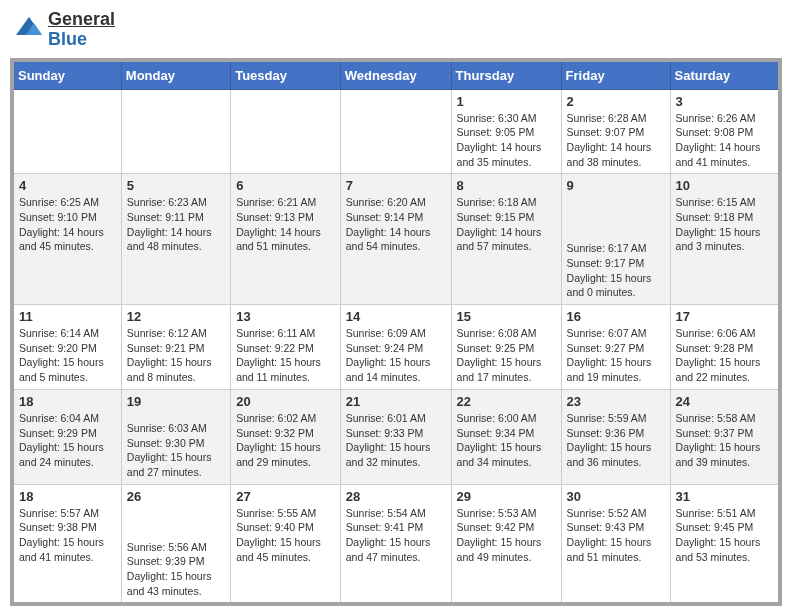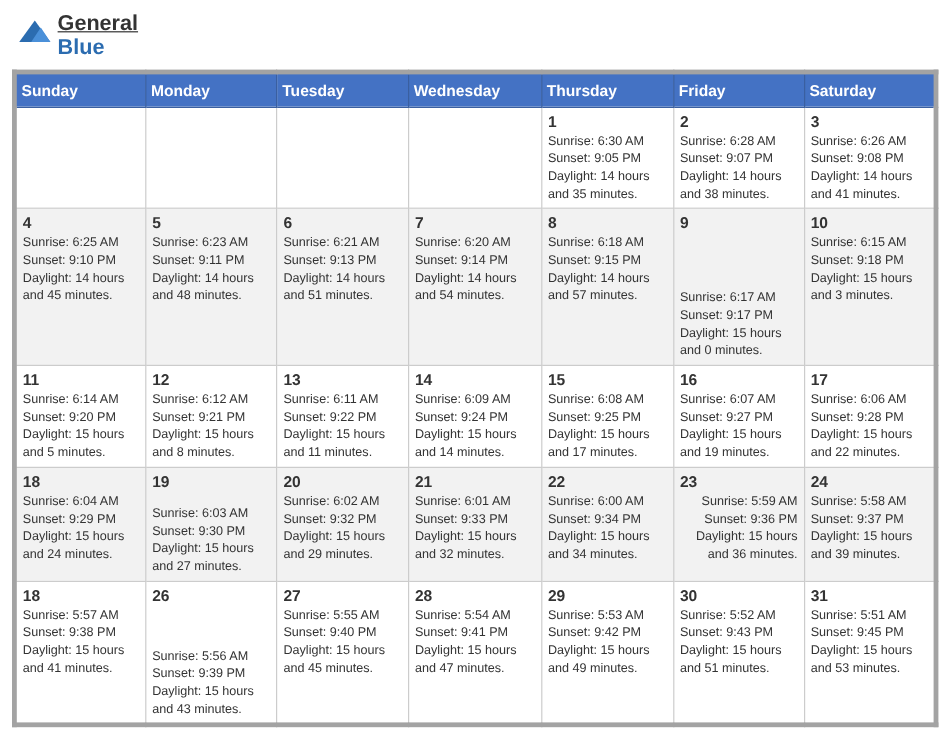--- a/index.html
+++ b/index.html
@@ -286,21 +286,21 @@
         </td>
         <td>
           <div class="day-number">22</div>
           <div class="day-info" style="white-space: pre-line;">Sunrise: 6:00 AM
 Sunset: 9:34 PM
 Daylight: 15 hours
 and 34 minutes.</div>
         </td>
         <td>
           <div class="day-number">23</div>
-          <div class="day-info" style="white-space: pre-line; text-align: right;">Sunrise: 5:59 AM
+          <div class="day-info" style="white-space: pre-line;">Sunrise: 5:59 AM
 Sunset: 9:36 PM
 Daylight: 15 hours
 and 36 minutes.</div>
         </td>
         <td>
           <div class="day-number">24</div>
           <div class="day-info" style="white-space: pre-line;">Sunrise: 5:58 AM
 Sunset: 9:37 PM
 Daylight: 15 hours
 and 39 minutes.</div>

